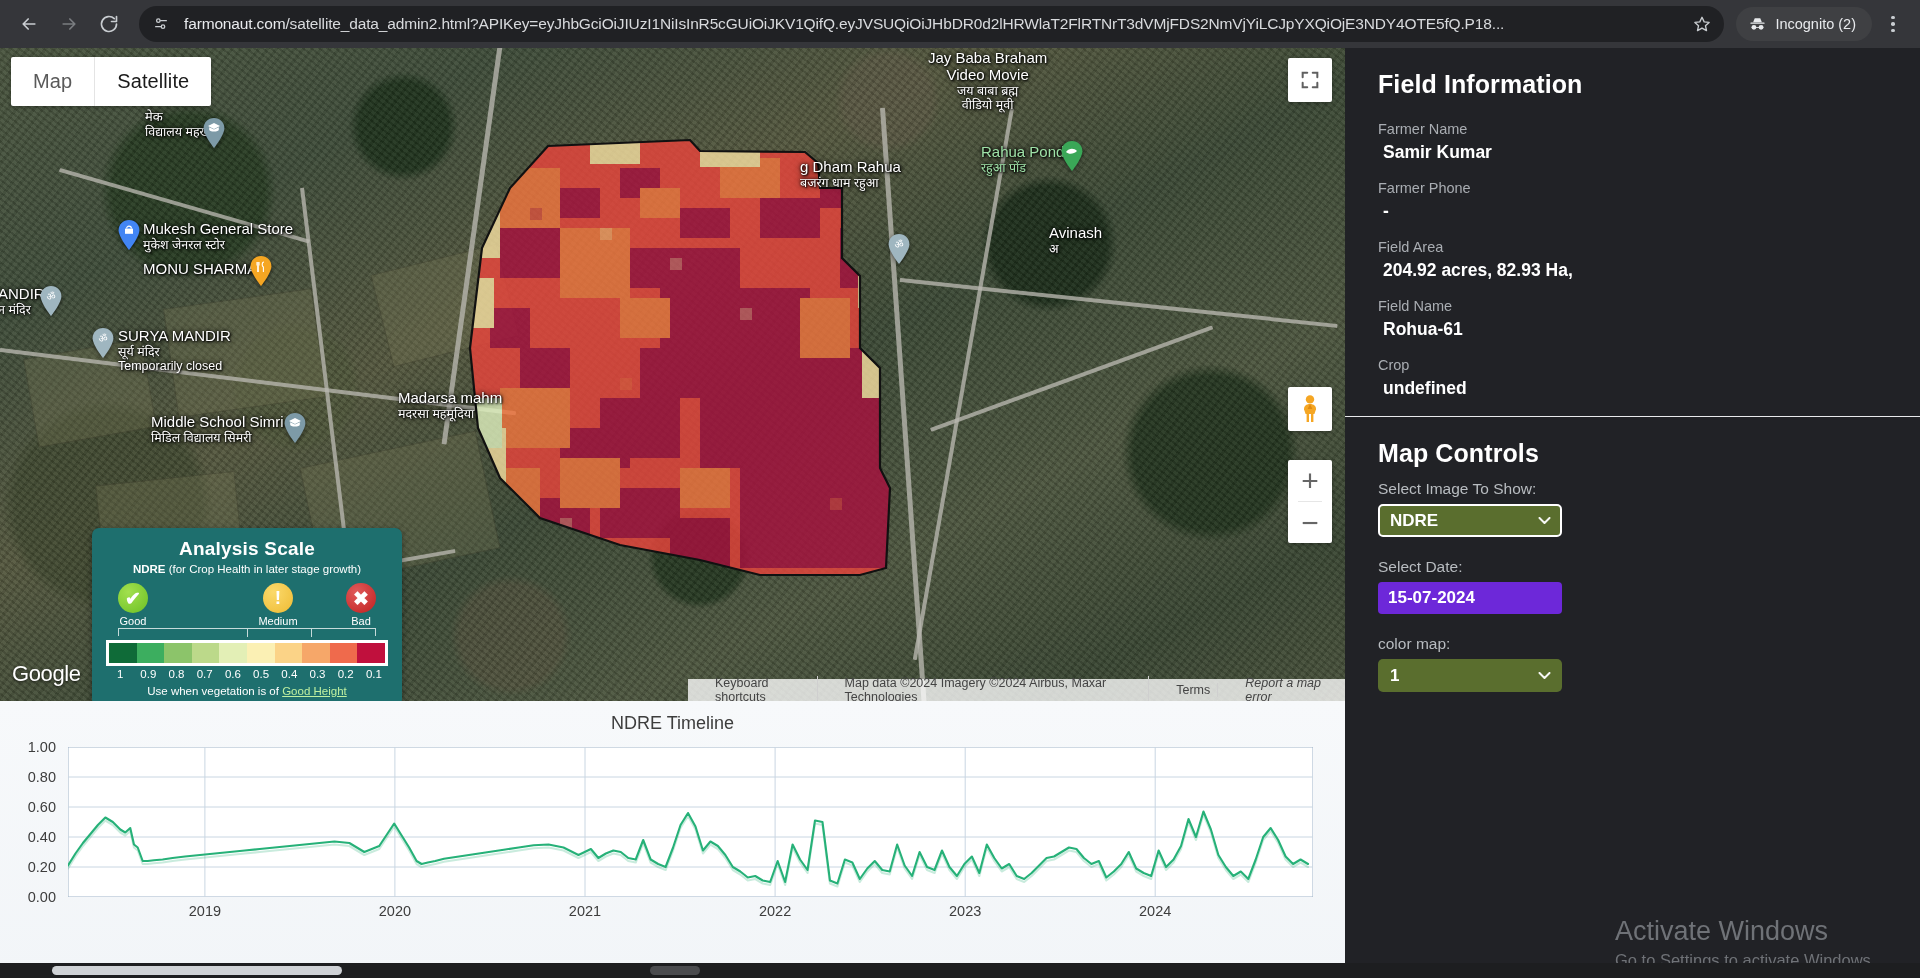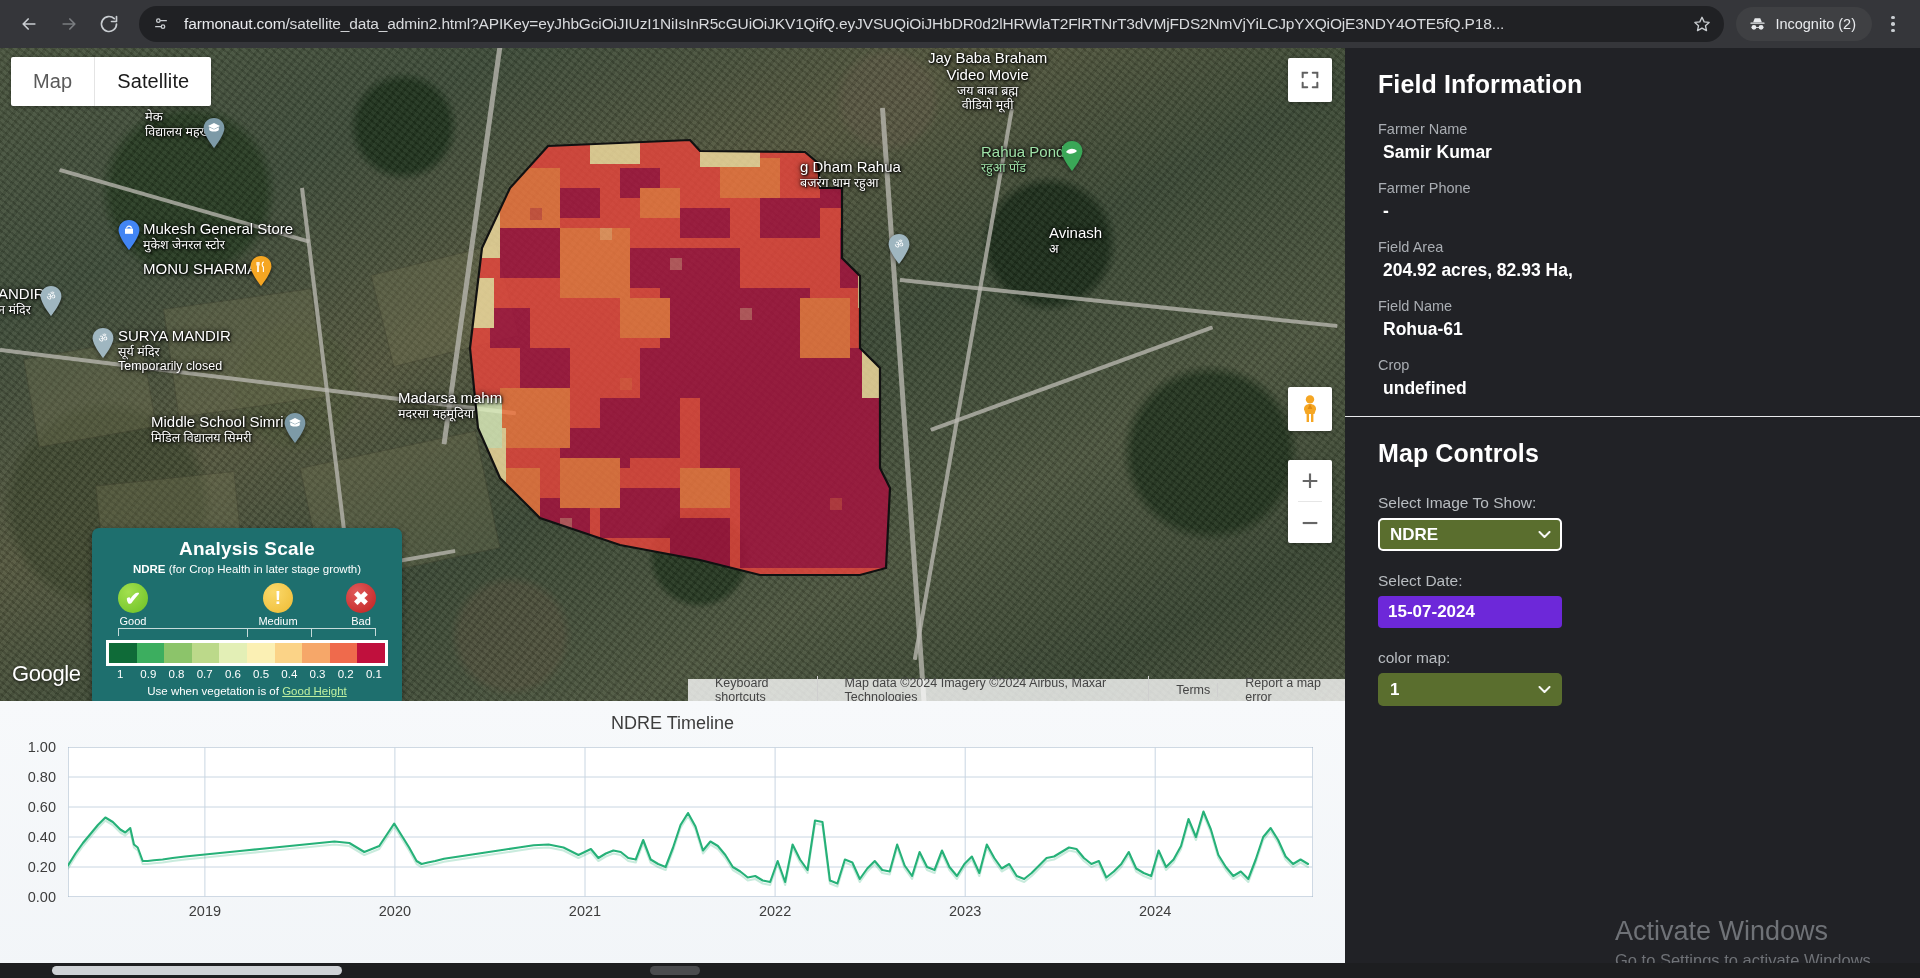--- a/index.html
+++ b/index.html
@@ -287,21 +287,21 @@
   .map-attrib {
     position: absolute; bottom: 0; left: 688px;
     height: 22px;
     display: flex; align-items: center;
     background: rgba(255,255,255,0.78);
     font-size: 12.5px;
     color: #444;
     z-index: 25;
   }
   .map-attrib span { padding: 0 7px; border-right: 1px solid #cfcfcf; margin-left: 20px; }
-  .map-attrib span:last-child { border-right: 0; }
+  .map-attrib span:last-child { border-right: 0; font-style: italic; }
 
   
   .chart-pane {
     position: absolute;
     top: 653px; left: 0;
     width: 1345px; height: 277px;
     background: linear-gradient(180deg,#f7f9fb 0%, #f2f5f8 100%);
   }
   .chart-title {
     position: absolute; top: 12px; left: 0; width: 100%;
@@ -348,21 +348,21 @@
     letter-spacing: 0.1px;
     margin-bottom: 22px;
   }
   .field-row { margin-bottom: 17px; }
   .field-label { font-size: 14.5px; color: #a9adb2; margin-bottom: 5px; }
   .field-value { font-size: 17.5px; font-weight: bold; color: #fff; padding-left: 5px; }
   .sb-divider {
     height: 1px; background: #e9eaec;
     margin: 16px 0 0 0;
   }
-  .sb-h2.controls { margin-top: 22px; margin-bottom: 26px; }
+  .sb-h2.controls { margin-top: 22px; margin-bottom: 12px; }
   .ctl-label { font-size: 15.5px; color: #b8bcc0; margin-bottom: 6px; }
   .ctl-block { margin-bottom: 21px; }
   .sel {
     width: 184px; height: 33px;
     background: #5a6e2e;
     border: 2px solid #ffffff;
     border-radius: 5px;
     color: #fff;
     font-size: 17px; font-weight: bold;
     display: flex; align-items: center; justify-content: space-between;

